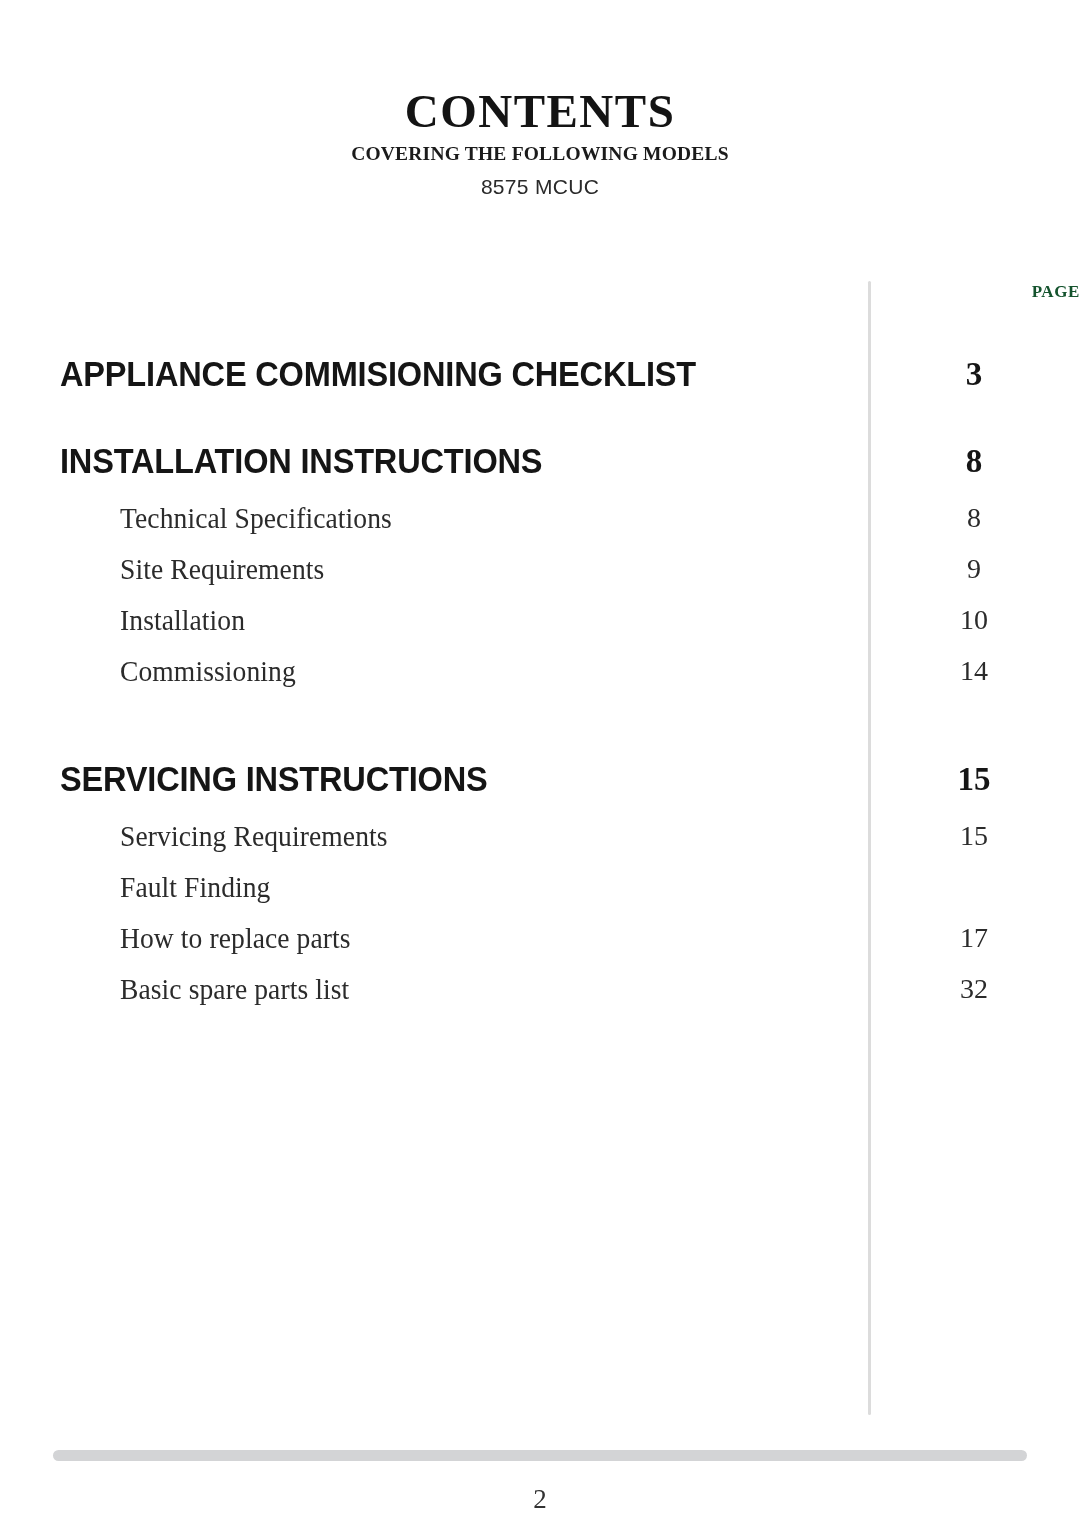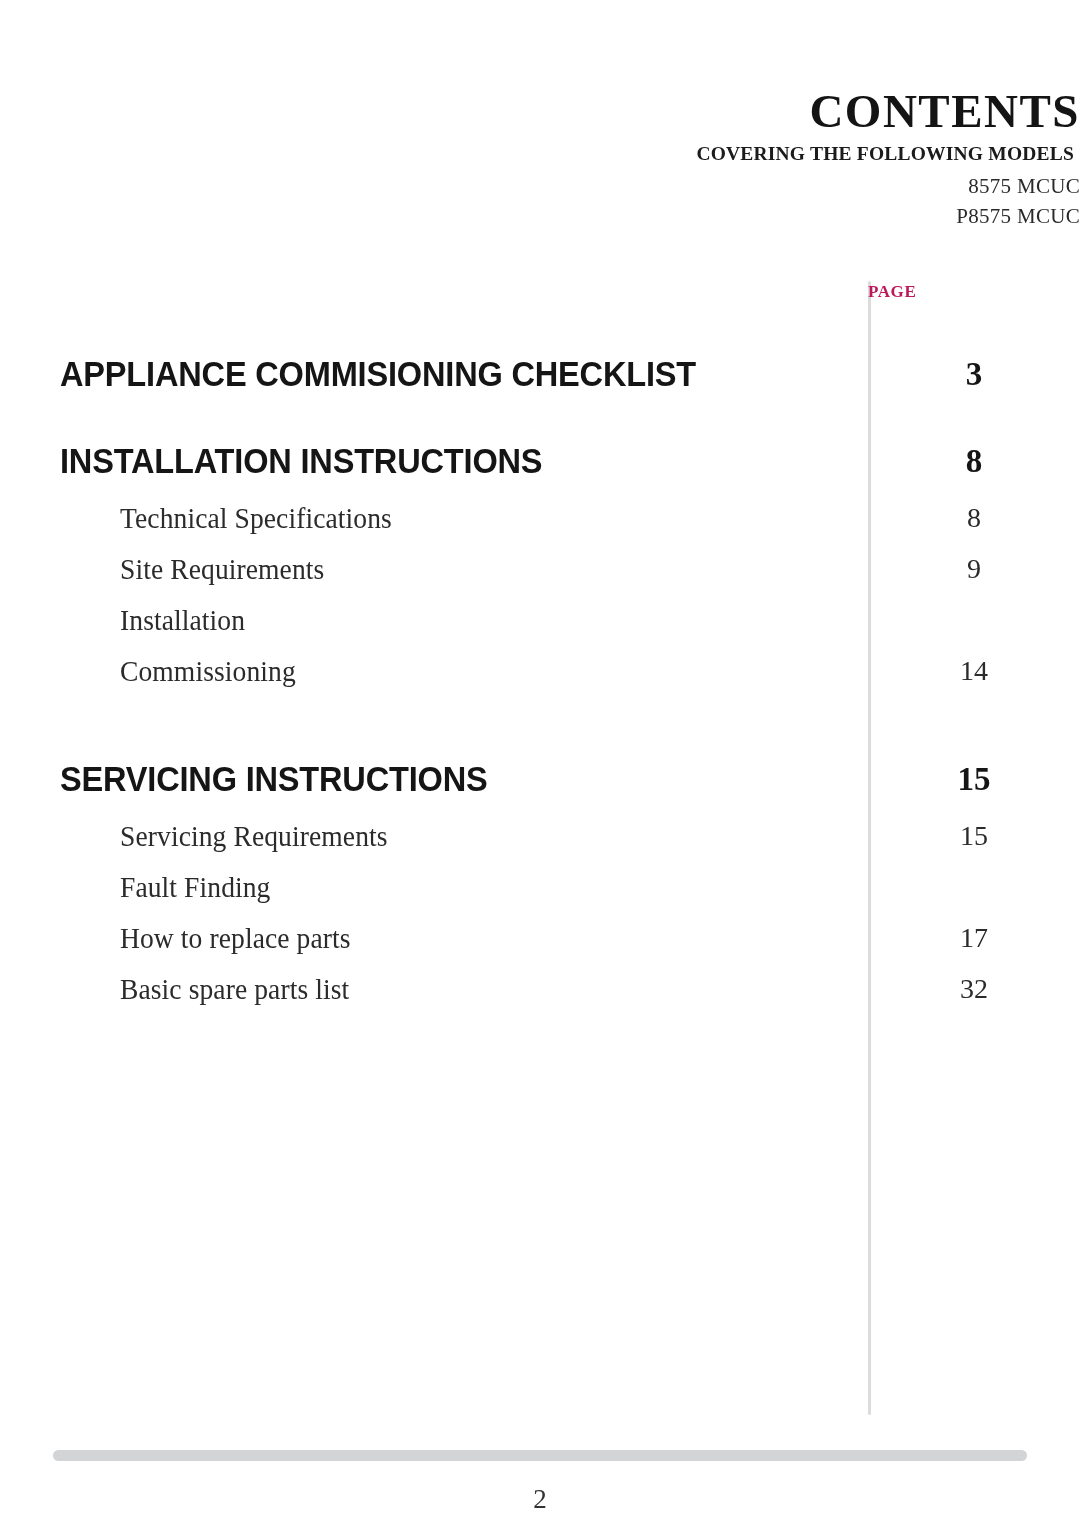--- a/index.html
+++ b/index.html
@@ -22,42 +22,42 @@
     width: 1080px;
     height: 1528px;
   }
 
   
   .header {
     position: absolute;
     top: 88px;
     left: 0;
     width: 1080px;
-    text-align: right;
+    text-align: center;
   }
   .doc-title {
     font-family: "Liberation Serif", "DejaVu Serif", serif;
     font-weight: bold;
     font-size: 47px;
     letter-spacing: 1.5px;
     line-height: 1.02;
     margin: 0 0 6px 0;
     color: #141414;
   }
   .models-label {
     font-family: "Liberation Serif", "DejaVu Serif", serif;
     font-weight: bold;
     font-size: 19.5px;
     letter-spacing: 0.2px;
     line-height: 1.25;
     margin: 6px;
     color: #1b1b1b;
   }
   .model-line {
-    font-family: Liberation Serif, serif;
+    font-family: Liberation Sans, sans-serif;
     font-weight: normal;
     font-size: 21px;
     letter-spacing: 0.3px;
     line-height: 1.42;
     margin: 0;
     color: #2a2a2a;
   }
 
   
   .col-divider {
@@ -69,26 +69,26 @@
     background: #dcdcdc;
     border-radius: 2px;
   }
 
   
   .page-col-header {
     position: absolute;
     top: 282px;
     left: 868px;
     width: 212px;
-    text-align: left;
+    text-align: right;
     font-family: "Liberation Serif", "DejaVu Serif", serif;
     font-weight: bold;
     font-size: 17px;
     letter-spacing: 0.6px;
-    color: #be185d;
+    color: #14532d;
   }
 
   
   .toc {
     position: absolute;
     top: 318px;
     left: 0;
     width: 1080px;
   }
 
@@ -191,21 +191,20 @@
 </style>
 </head>
 <body>
 
 <div class="page">
 
   <div class="header">
     <div class="doc-title">CONTENTS</div>
     <div class="models-label">COVERING THE FOLLOWING MODELS</div>
     <div class="model-line">8575 MCUC</div>
-    <div class="model-line">P8575 MCUC</div>
   </div>
 
   <div class="col-divider"></div>
 
   <div class="page-col-header">PAGE</div>
 
   <div class="toc">
 
     <div class="toc-row row-major">
       <span class="label">APPLIANCE COMMISIONING CHECKLIST</span>
@@ -220,20 +219,21 @@
     <div class="toc-row row-sub">
       <span class="label">Technical Specifications</span>
       <span class="num">8</span>
     </div>
     <div class="toc-row row-sub">
       <span class="label">Site Requirements</span>
       <span class="num">9</span>
     </div>
     <div class="toc-row row-sub">
       <span class="label">Installation</span>
+      <span class="num">10</span>
     </div>
     <div class="toc-row row-sub">
       <span class="label">Commissioning</span>
       <span class="num">14</span>
     </div>
 
     <div class="gap-block"></div>
 
     <div class="toc-row row-major tight">
       <span class="label">SERVICING INSTRUCTIONS</span>

